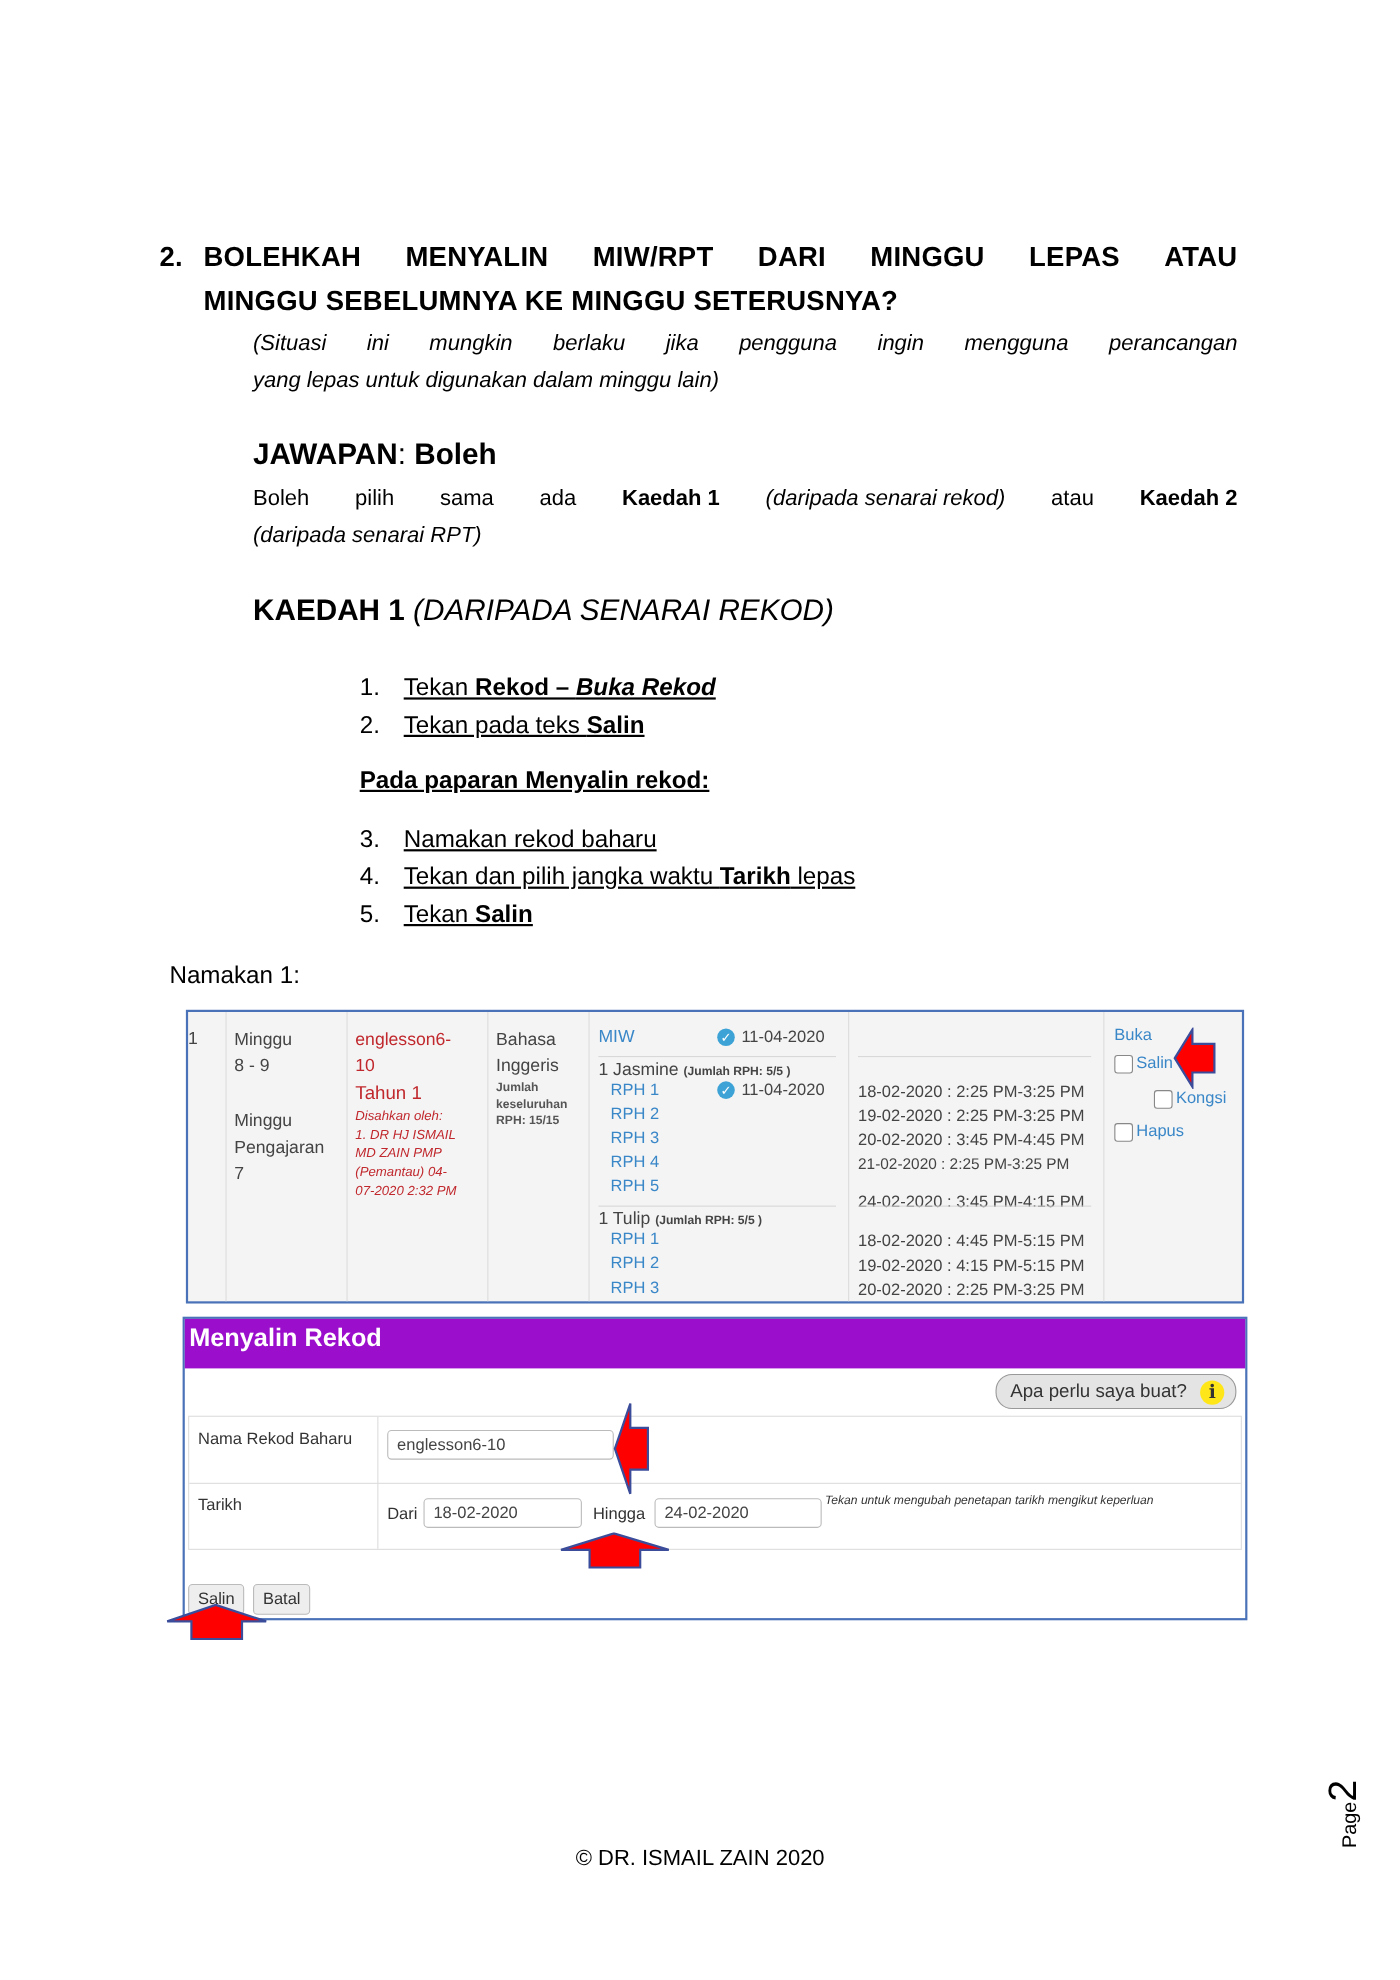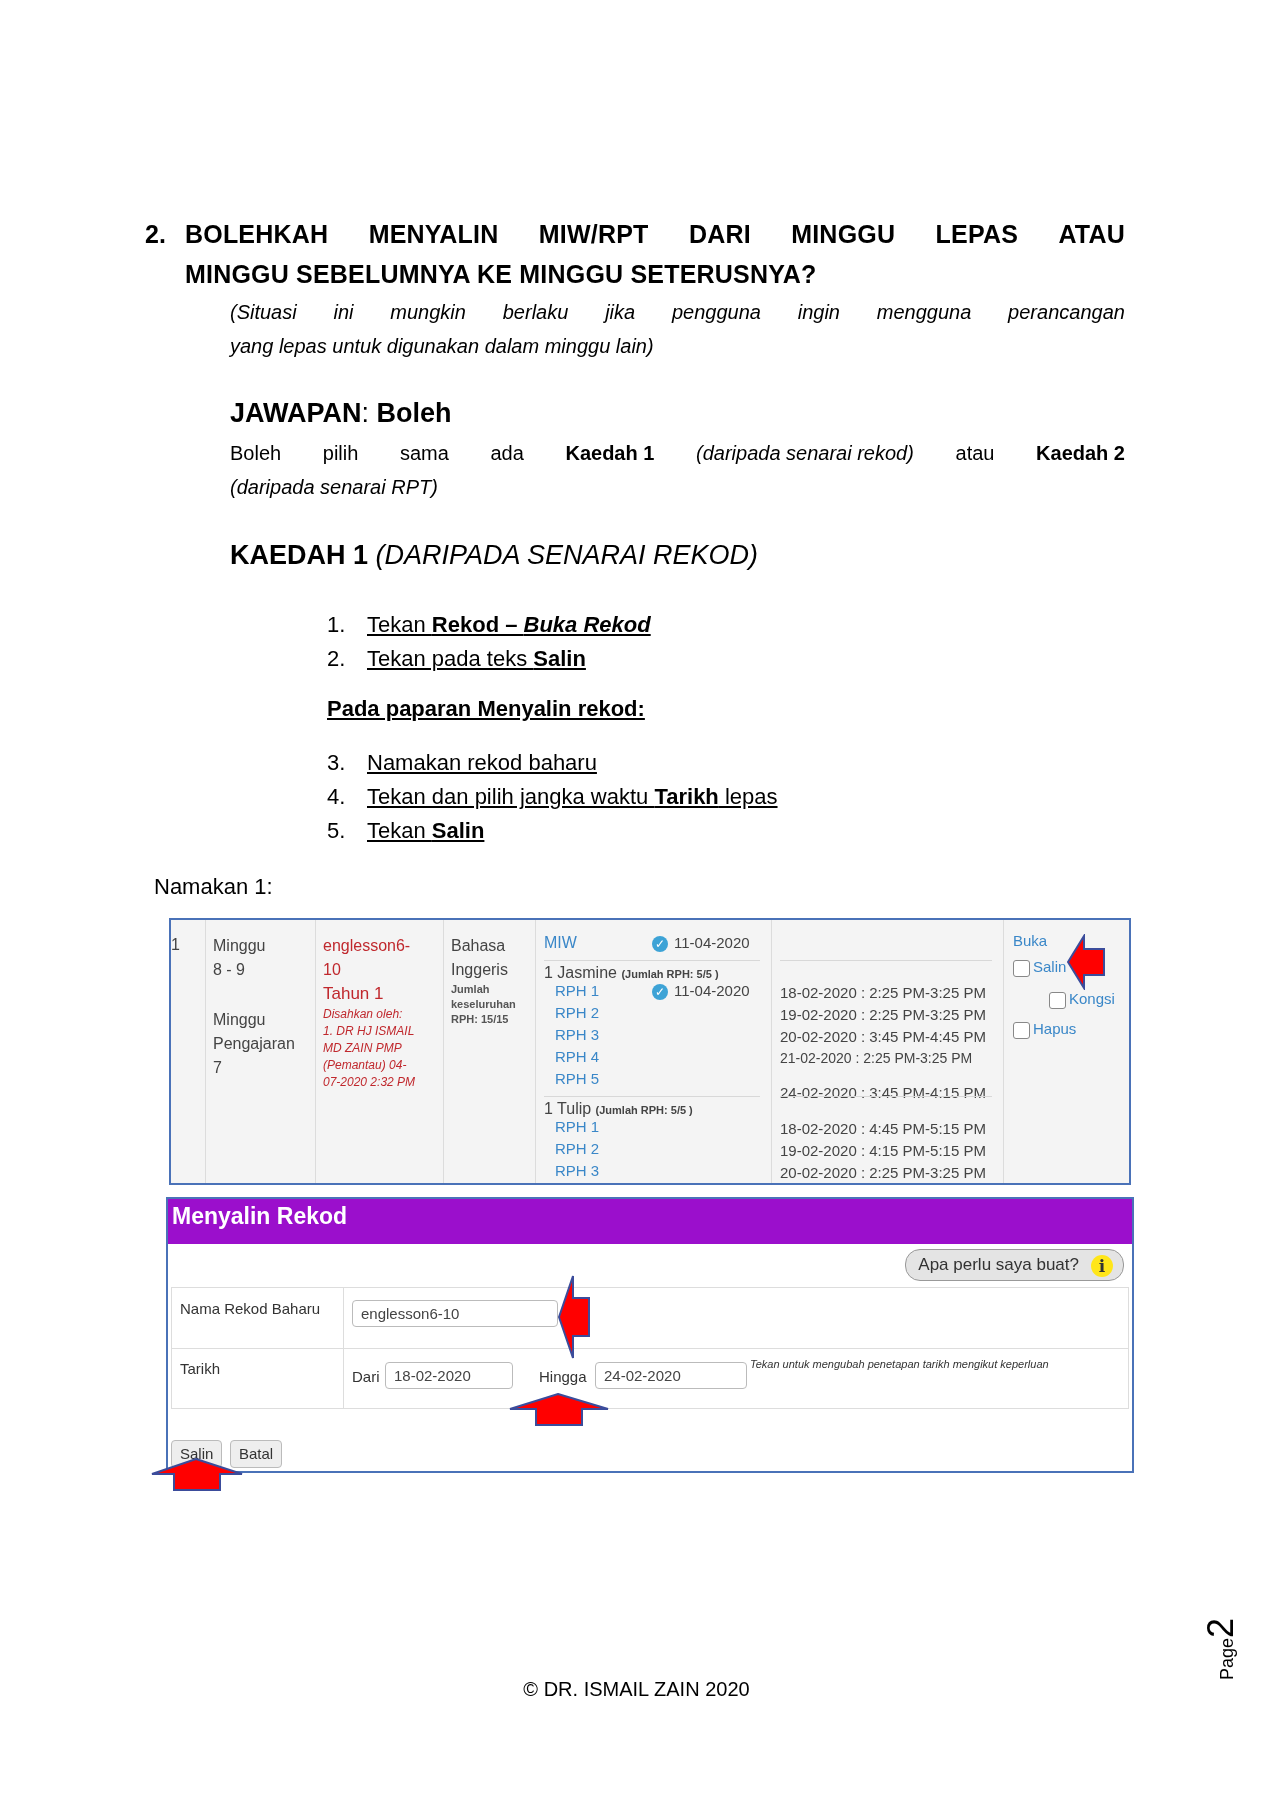--- a/index.html
+++ b/index.html
@@ -218,21 +218,21 @@
     </div>
     <div class="ftable">
       <div class="vsep"></div>
       <div class="row" style="top:0; height:60px;">
         <span class="lab" style="top:12px;">Nama Rekod Baharu</span>
         <div class="inp" style="left:180px; top:12px; width:206px;">englesson6-10</div>
       </div>
       <div class="row" style="top:60px; height:60px; border-bottom:none;">
         <span class="lab" style="top:12px;">Tarikh</span>
         <span class="lab" style="left:180px; top:20px;">Dari</span>
-        <div class="inp" style="left:213px; top:14px; width:128px;">18-02-2020</div>
+        <div class="inp" style="left:213px; top:14px; width:144px;">18-02-2020</div>
         <span class="lab" style="left:367px; top:20px;">Hingga</span>
         <div class="inp" style="left:423px; top:14px; width:152px;">24-02-2020</div>
         <span class="lab it" style="left:578px; top:10px; font-size:11px; color:#333;">Tekan untuk mengubah penetapan tarikh mengikut keperluan</span>
       </div>
     </div>
     <div class="btn" style="left:3px; top:241px;">Salin</div>
     <div class="btn" style="left:62px; top:241px;">Batal</div>
   </div>
 
   <svg class="arrow" style="left:557px; top:1274px;" width="34" height="86" viewBox="0 0 34 86">

